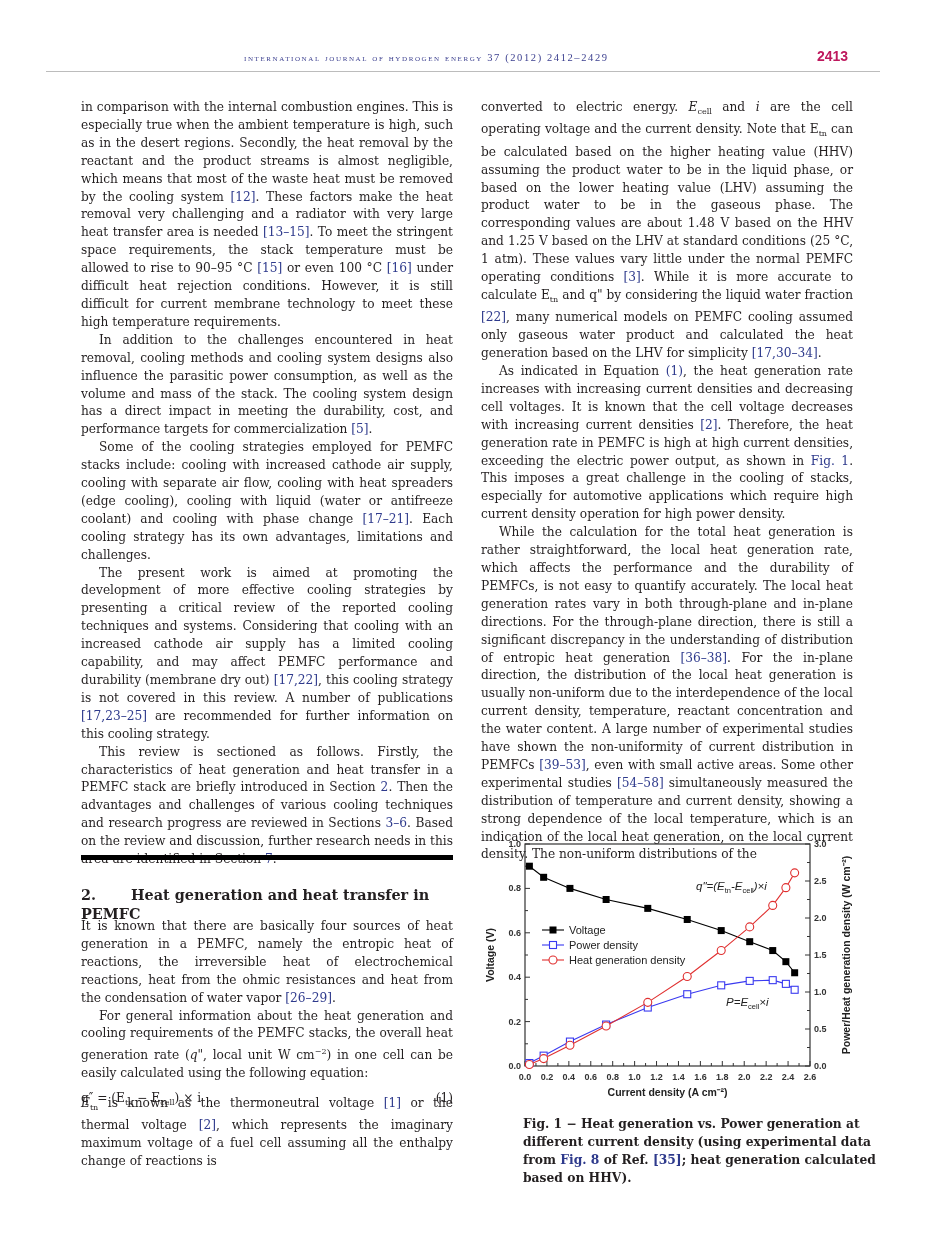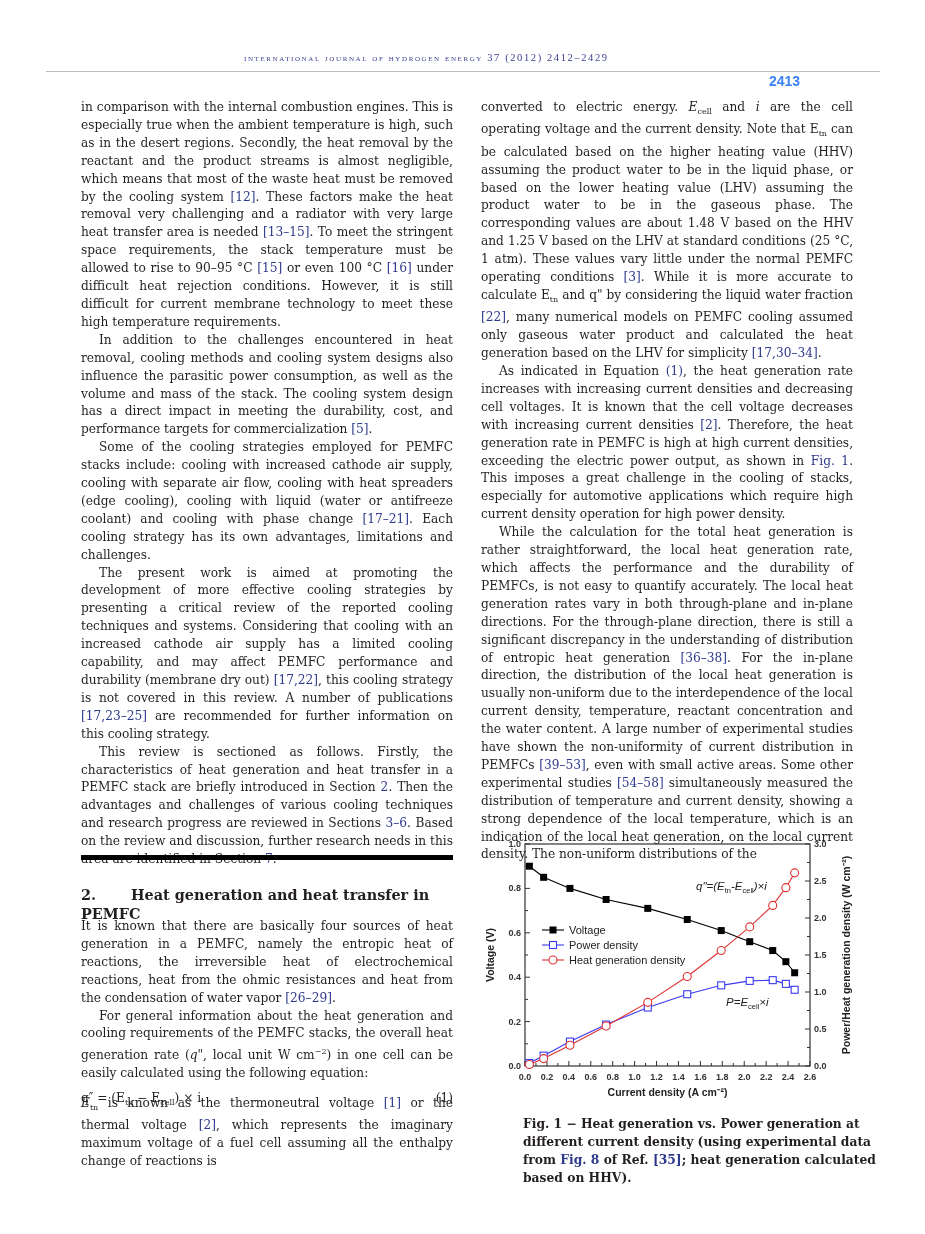--- a/index.html
+++ b/index.html
@@ -1,22 +1,22 @@
 <!DOCTYPE html>
 <html><head>
 <meta charset="utf-8">
 <style>
   html, body { margin: 0; padding: 0; background: #ffffff; }
   body { width: 925px; height: 1234px; position: relative; overflow: hidden;
          font-family: "DejaVu Serif", "Liberation Serif", serif; color: #231f20; }
   .header { position: absolute; left: 0; top: 48px; width: 925px; height: 24px; }
   .journal { position: absolute; left: 244px; top: 4px; font-family: "Liberation Serif", serif;
              font-size: 10.5px; letter-spacing: 1.6px; color: #3b3f8f; font-variant: small-caps; text-transform: lowercase; text-align: right; }
-  .pageno { position: absolute; left: 769px; top: 0px; font-family: "Liberation Sans", sans-serif;
-            font-weight: bold; font-size: 14px; color: #3b82f6; margin-top: 25px; }
+  .pageno { position: absolute; left: 817px; top: 0px; font-family: "Liberation Sans", sans-serif;
+            font-weight: bold; font-size: 14px; color: #be185d; }
   .rule { position: absolute; left: 46px; top: 71px; width: 834px; height: 1px; background: #bcbcbc; }
 
   .col { position: absolute; width: 372px; font-size: 12.2px; line-height: 17.9px; text-align: justify; }
   .col p { margin: 0; }
   .col p.ind { text-indent: 18px; }
   .ref { color: #2e3a8c; }
   .left { left: 81px; top: 99px; }
   .right { left: 481px; top: 99px; }
 
   .sec-rule { position: absolute; left: 81px; top: 855px; width: 372px; height: 5px; background: #000; }

